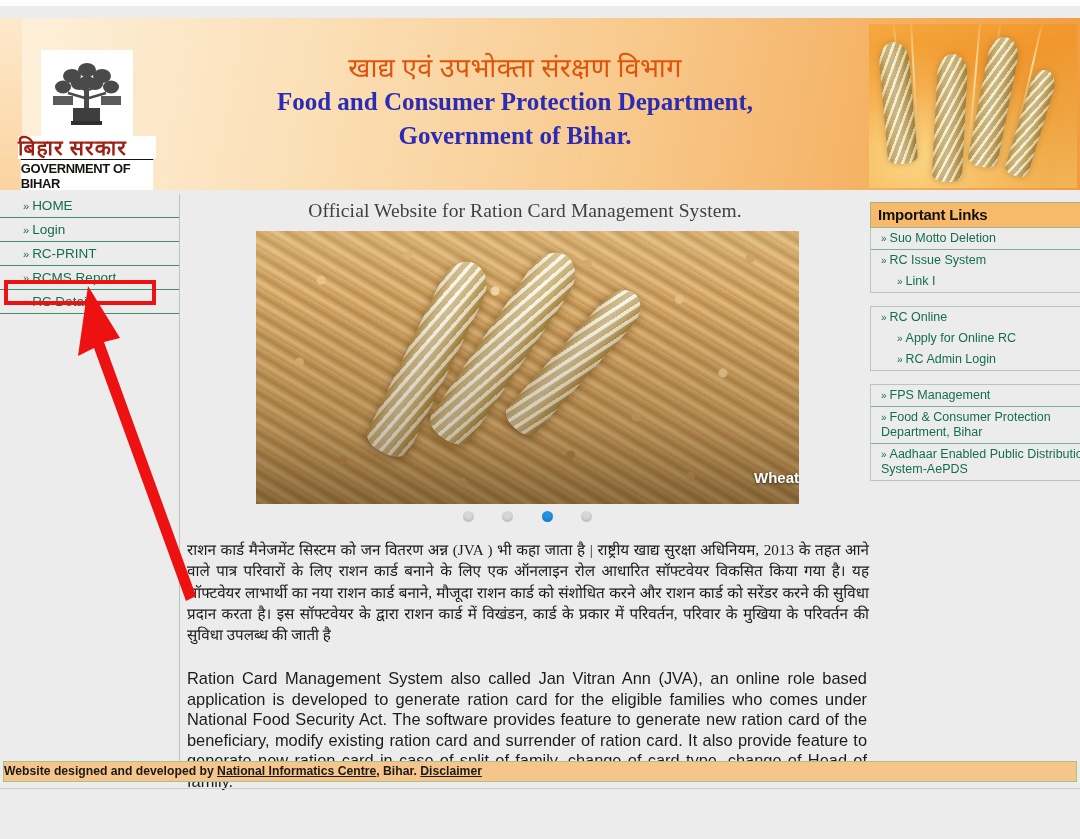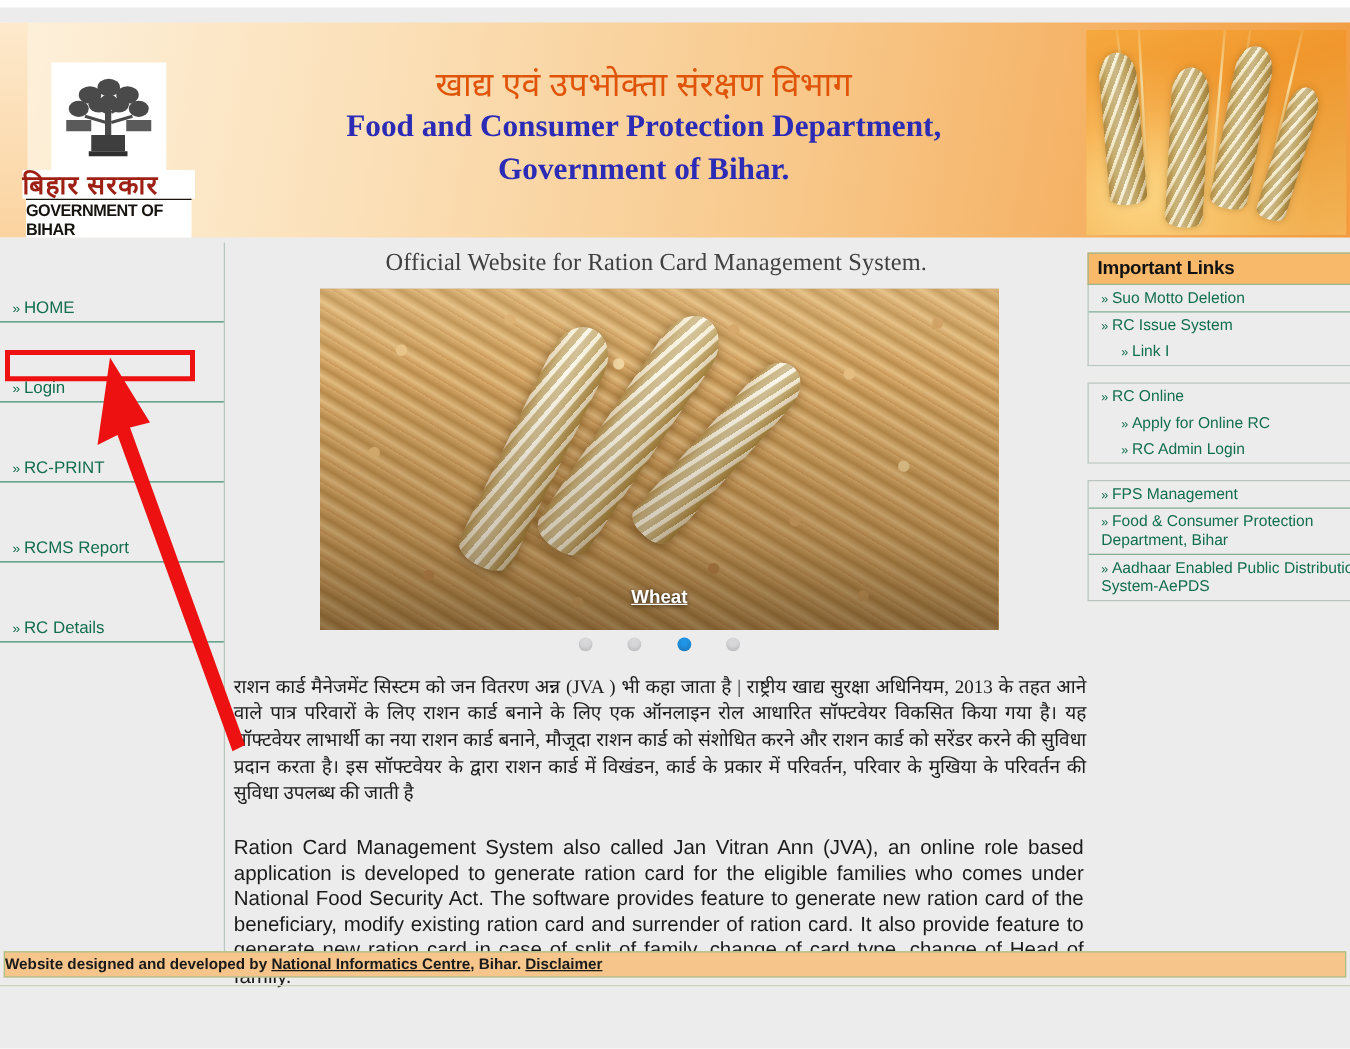--- a/index.html
+++ b/index.html
@@ -143,27 +143,26 @@
     left: 0; top: 0;
     width: 180px;
     border-right: 1px solid #b9c6bd;
     height: 586px;
     box-sizing: border-box;
     background: #ececed;
   }
   .nav-item {
     height: 23px;
     line-height: 23px;
-    padding-left: 10px;
+    padding-left: 23px;
     font-size: 13.5px;
     color: #136e4f;
     border-bottom: 1.5px solid #3d8f6e;
     white-space: nowrap;
     cursor: pointer;
-    margin-top: 40px;
   }
   .nav-item .chev { font-size: 11px; color: #136e4f; margin-right: 4px; letter-spacing:-1px;}
 
   
   #right-links {
     position: absolute;
     left: 870px; top: 8px;
     width: 244px;
     box-sizing: border-box;
   }
@@ -254,26 +253,25 @@
     content:"";
     position:absolute; inset:0;
     background: repeating-linear-gradient(105deg,
       rgba(255,255,255,.55) 0px, rgba(255,255,255,.55) 3px,
       rgba(150,115,50,.38) 4px, rgba(150,115,50,.38) 9px);
     border-radius: inherit;
   }
   #carousel-caption {
     position: absolute;
     left: 0; right: 0; bottom: 18px;
-    text-align: center;
+    text-align: right;
     color: #ffffff;
     font-size: 15px;
     font-weight: bold;
     text-shadow: 0 1px 3px rgba(0,0,0,.75);
-    text-decoration: underline;
   }
   #carousel-dots {
     position: absolute;
     left: 75px; top: 313px;
     width: 543px;
     text-align: center;
   }
   .dot {
     display: inline-block;
     width: 11px; height: 11px;

